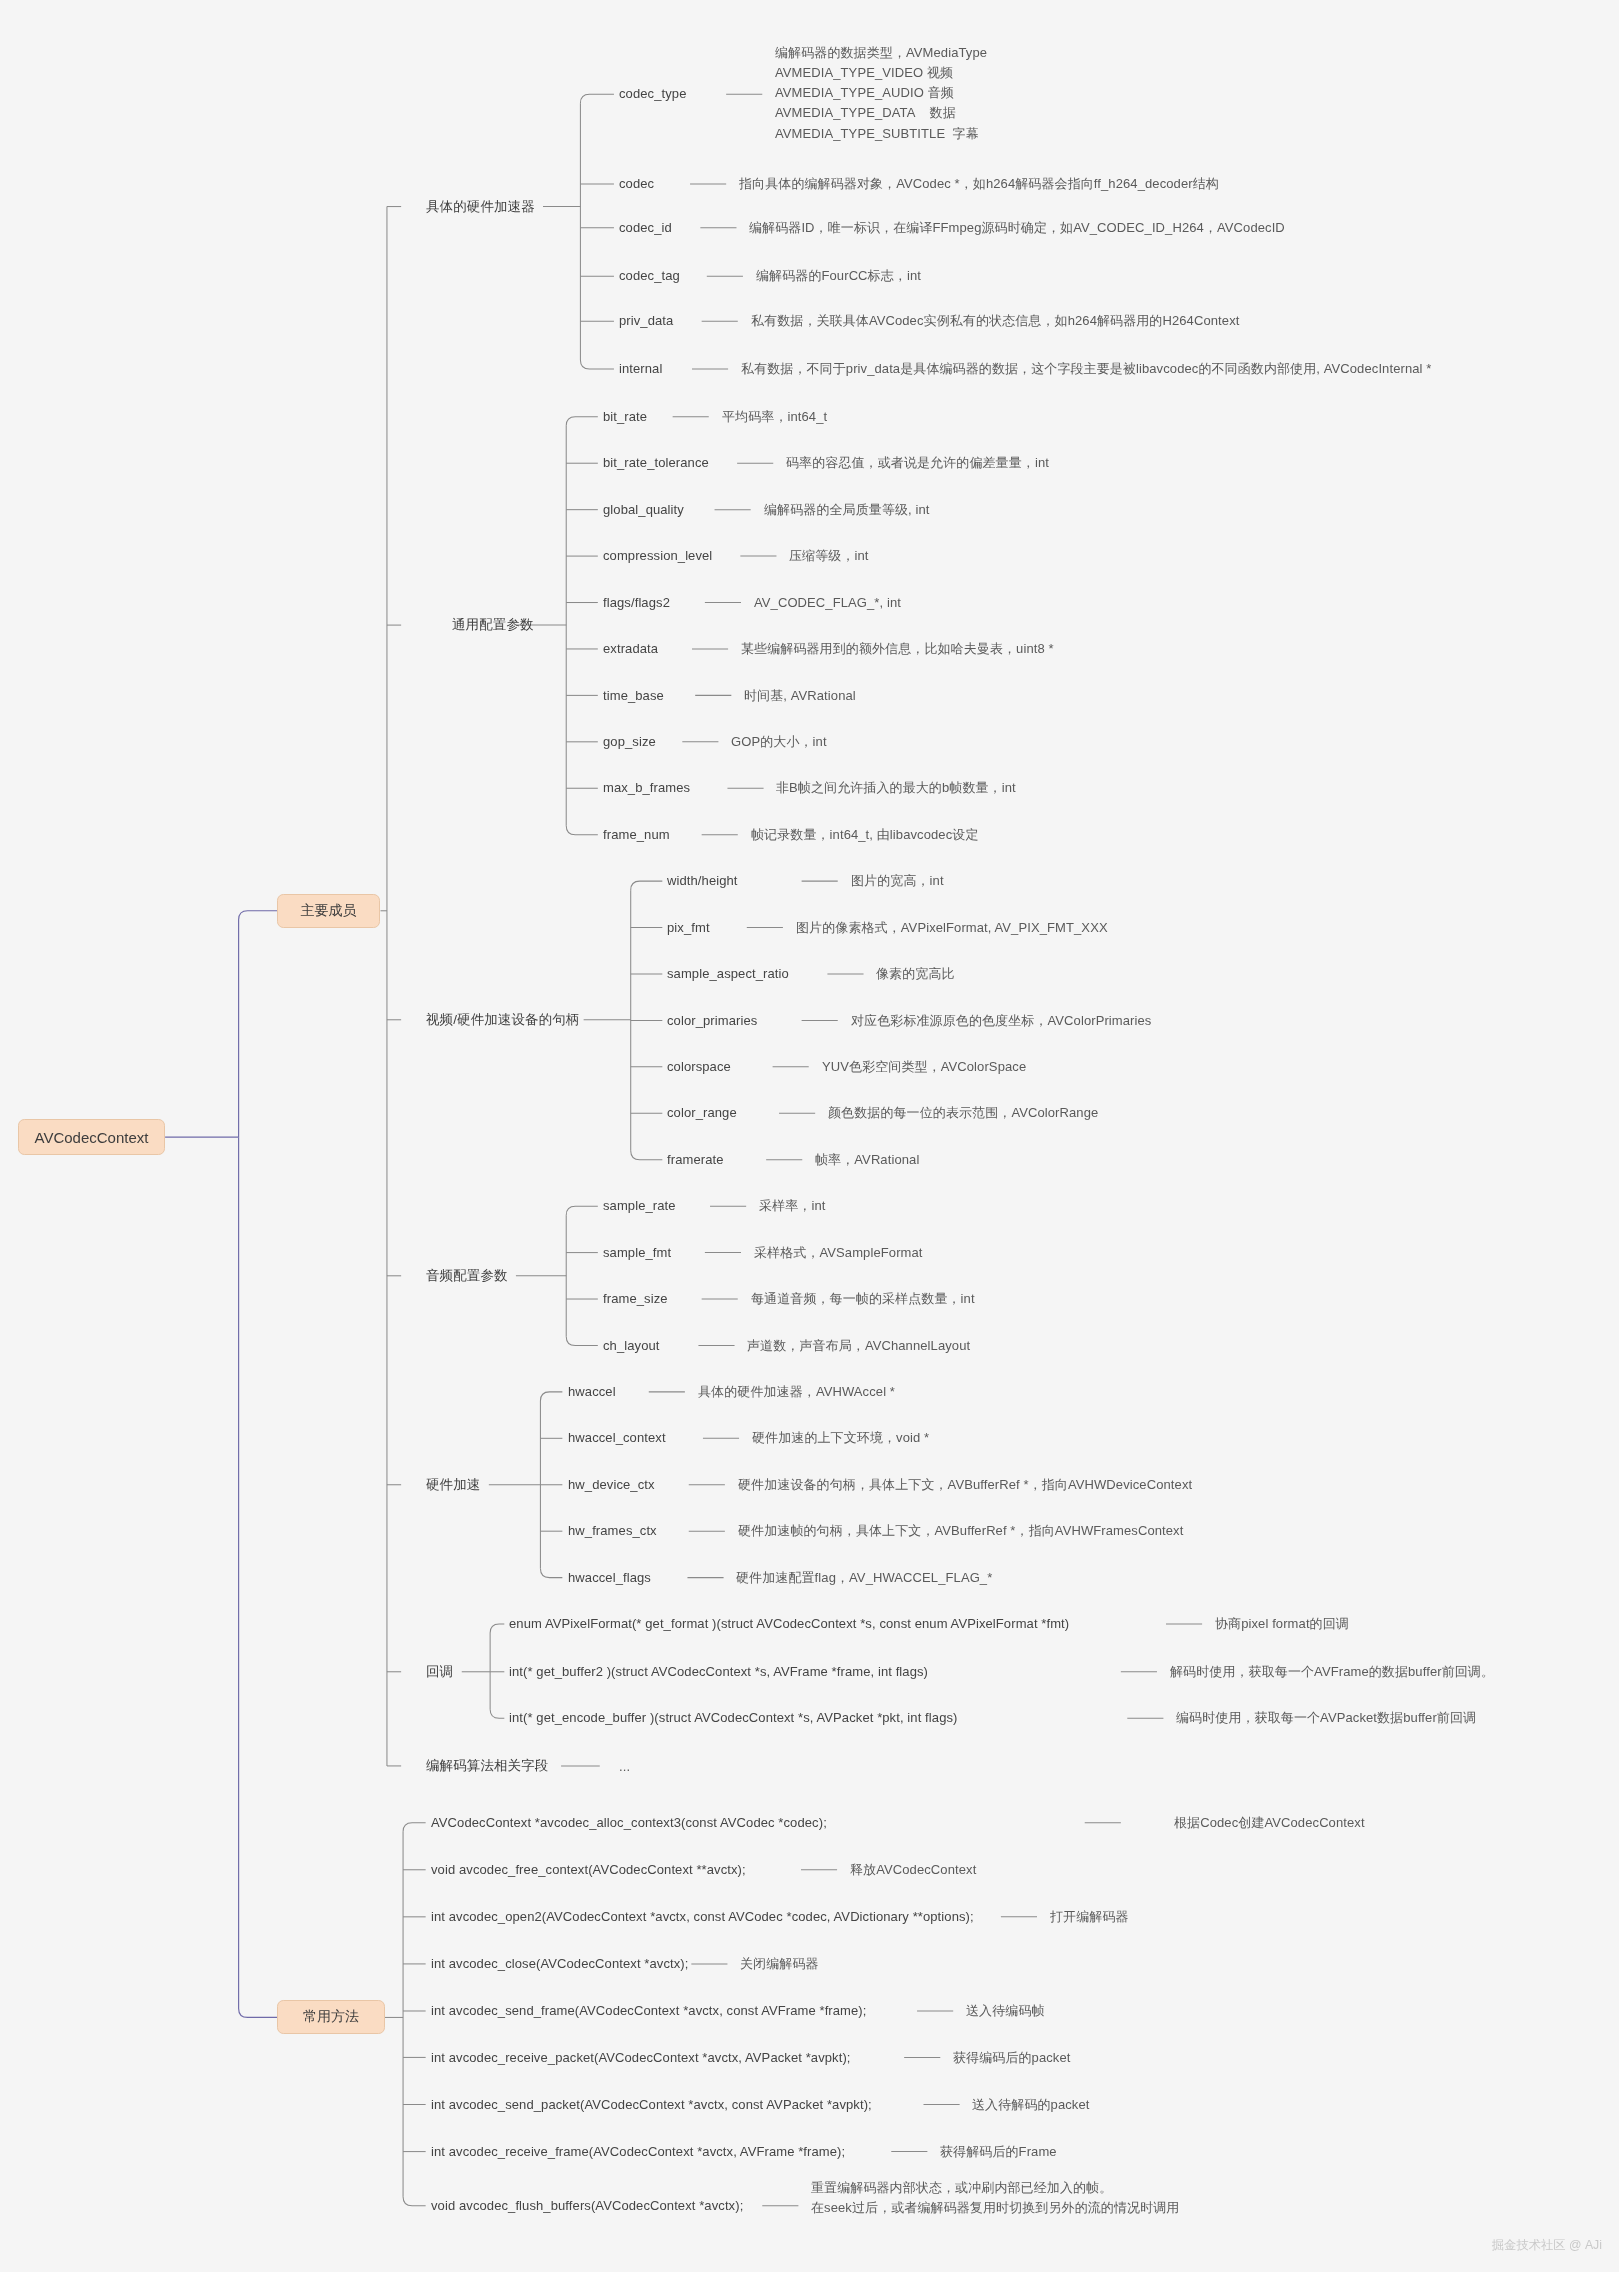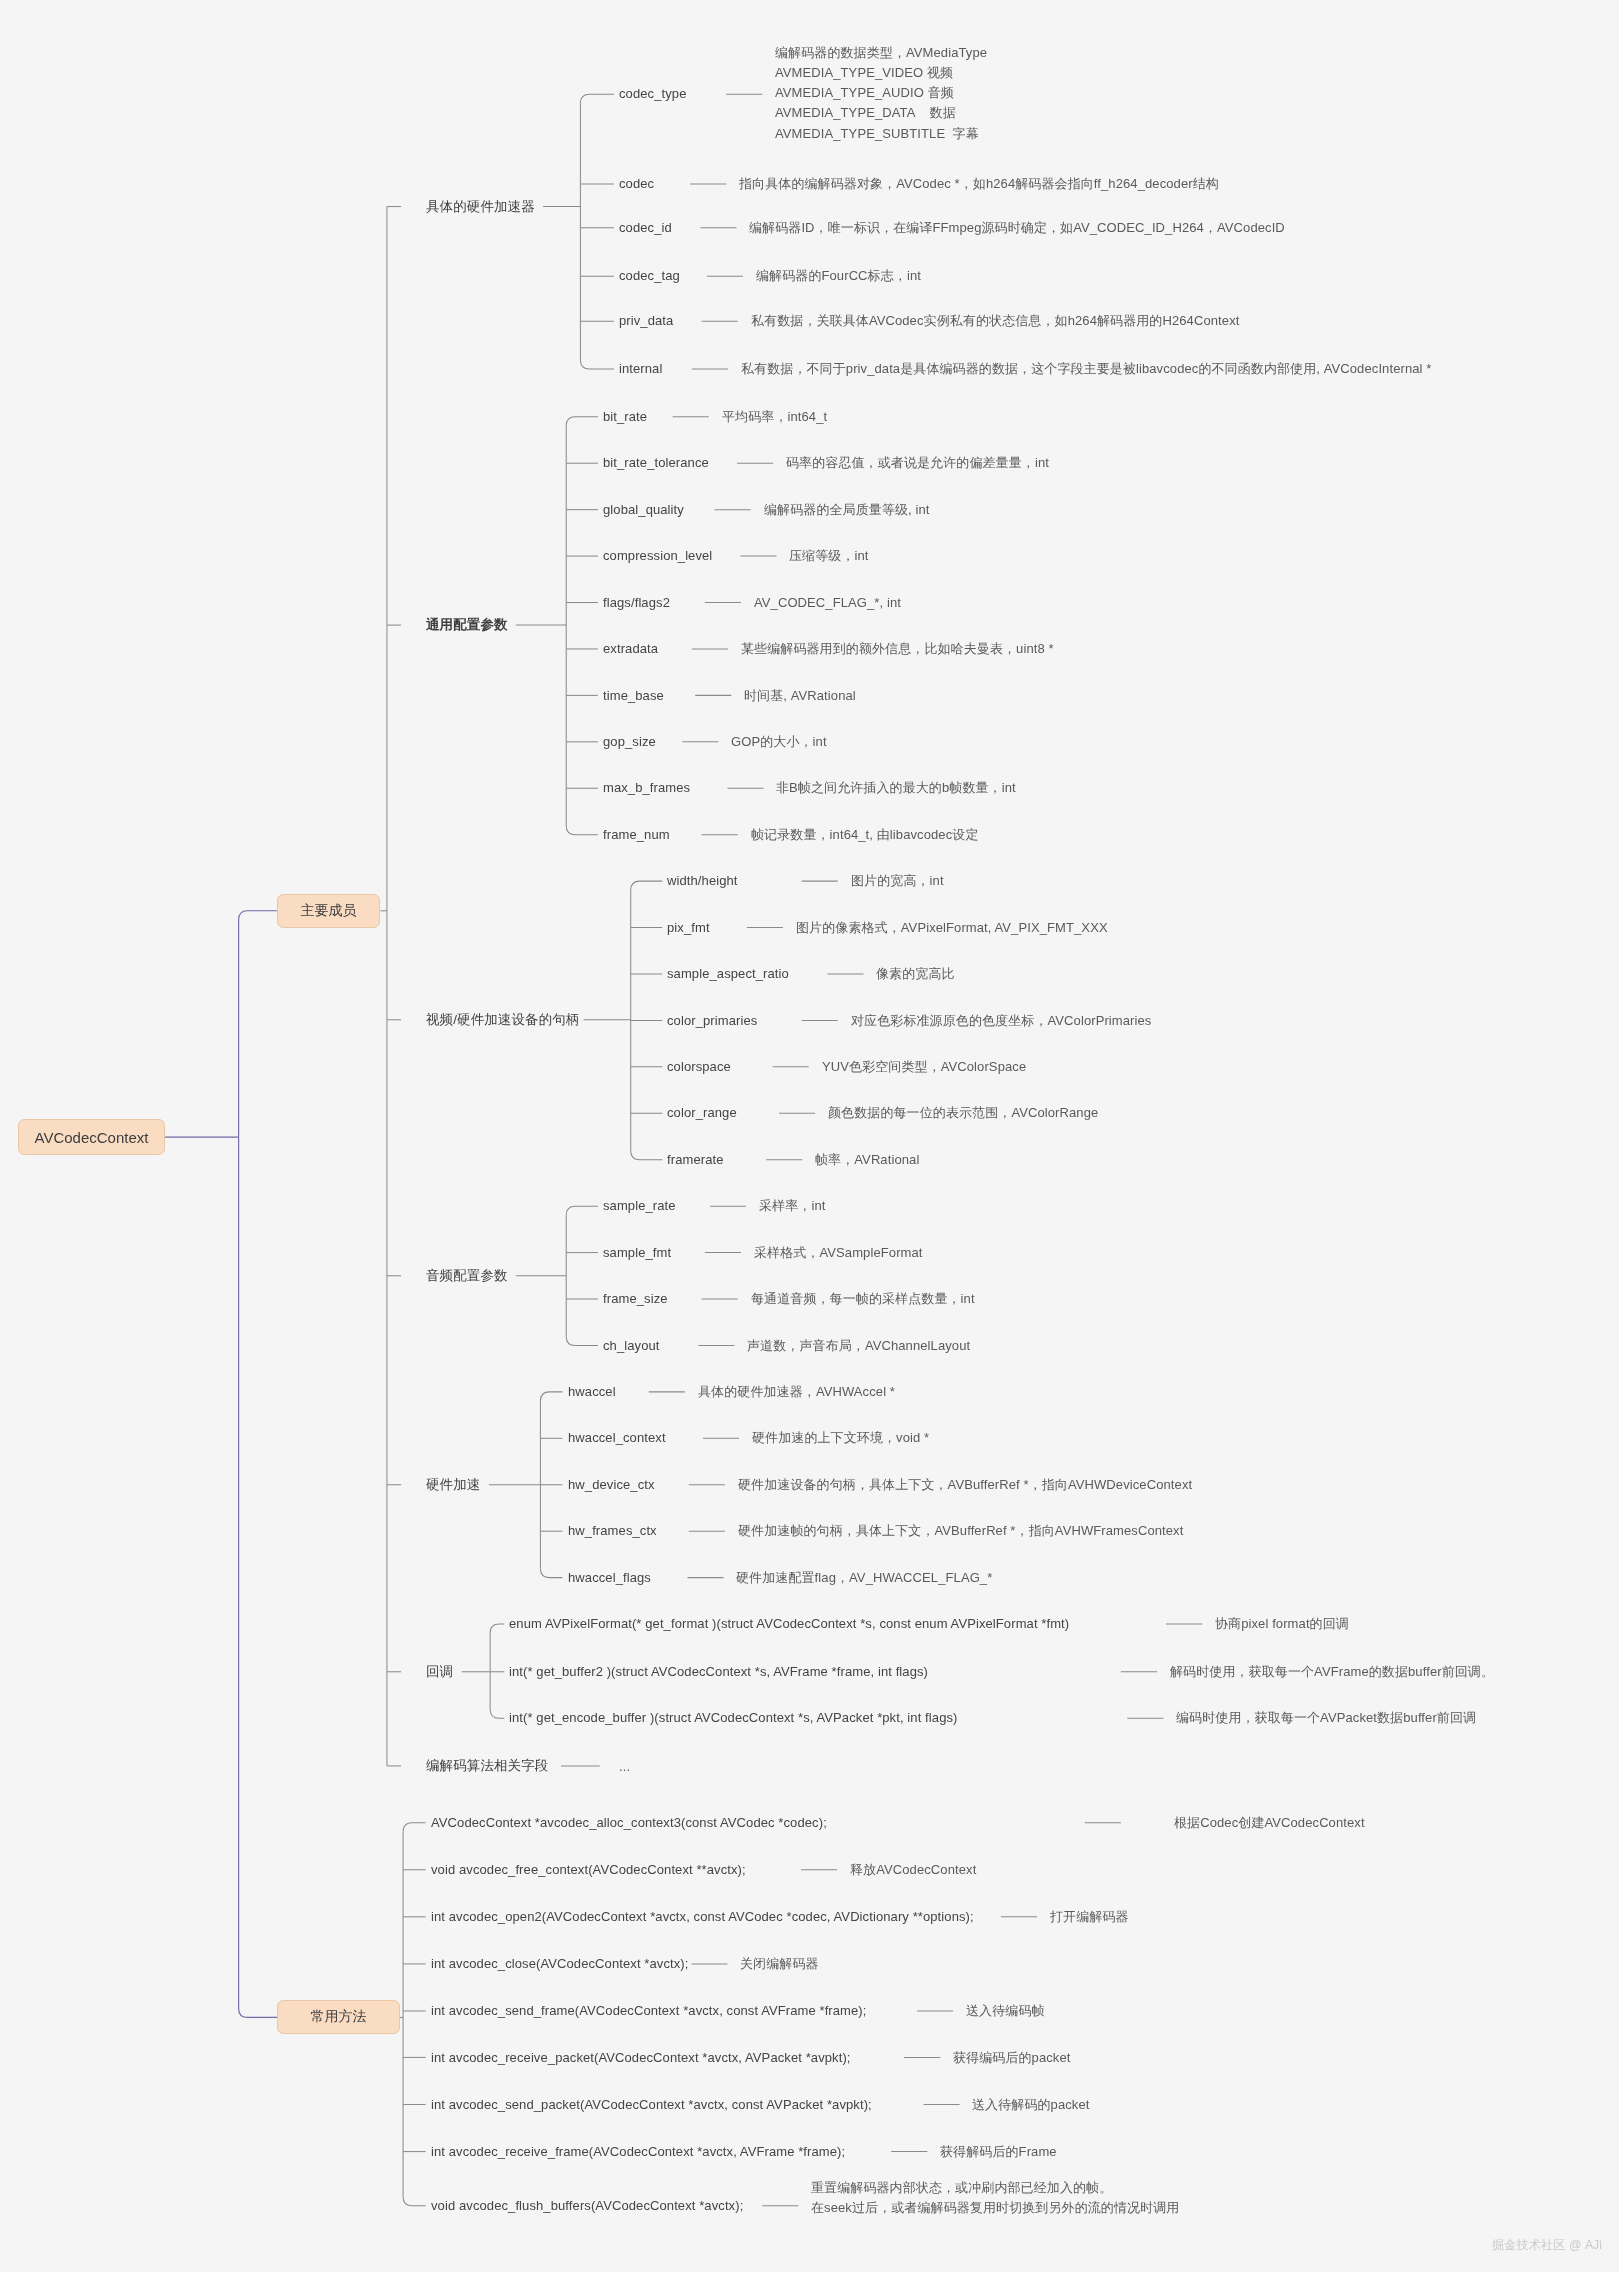--- a/index.html
+++ b/index.html
@@ -159,39 +159,39 @@
     <path d="M625 3263 h35" fill="none" stroke="#8a8a8a" stroke-width="1.6"></path>
     <path d="M1432 3263 H1488" fill="none" stroke="#8a8a8a" stroke-width="1.6"></path>
     <path d="M625 3336 h35" fill="none" stroke="#8a8a8a" stroke-width="1.6"></path>
     <path d="M1382 3336 H1438" fill="none" stroke="#8a8a8a" stroke-width="1.6"></path>
     <path d="M1182 3420 H1238" fill="none" stroke="#8a8a8a" stroke-width="1.6"></path>
   </svg>
 
 <div id="overlay">
     <div class="pill root" style="left: 18px; top: 1119px; width: 147px; height: 36px;">AVCodecContext</div>
     <div class="pill " style="left: 277px; top: 894px; width: 103px; height: 34px;">主要成员</div>
-    <div class="pill " style="left: 277px; top: 2000px; width: 123px; height: 34px;">常用方法</div>
+    <div class="pill " style="left: 277px; top: 2000px; width: 108px; height: 34px;">常用方法</div>
     <div class="node-text lv2" style="left: 426px; top: 197px;">具体的硬件加速器</div>
     <div class="node-text lv3" style="left: 619px; top: 84px;">codec_type</div>
     <div class="node-text desc" style="left: 775px; top: 43px;">编解码器的数据类型，AVMediaType
 AVMEDIA_TYPE_VIDEO 视频
 AVMEDIA_TYPE_AUDIO 音频
 AVMEDIA_TYPE_DATA    数据
 AVMEDIA_TYPE_SUBTITLE  字幕</div>
     <div class="node-text lv3" style="left: 619px; top: 174px;">codec</div>
     <div class="node-text desc" style="left: 739px; top: 174px;">指向具体的编解码器对象，AVCodec *，如h264解码器会指向ff_h264_decoder结构</div>
     <div class="node-text lv3" style="left: 619px; top: 218px;">codec_id</div>
     <div class="node-text desc" style="left: 749px; top: 218px;">编解码器ID，唯一标识，在编译FFmpeg源码时确定，如AV_CODEC_ID_H264，AVCodecID</div>
     <div class="node-text lv3" style="left: 619px; top: 266px;">codec_tag</div>
     <div class="node-text desc" style="left: 756px; top: 266px;">编解码器的FourCC标志，int</div>
     <div class="node-text lv3" style="left: 619px; top: 311px;">priv_data</div>
     <div class="node-text desc" style="left: 751px; top: 311px;">私有数据，关联具体AVCodec实例私有的状态信息，如h264解码器用的H264Context</div>
     <div class="node-text lv3" style="left: 619px; top: 359px;">internal</div>
     <div class="node-text desc" style="left: 741px; top: 359px;">私有数据，不同于priv_data是具体编码器的数据，这个字段主要是被libavcodec的不同函数内部使用, AVCodecInternal *</div>
-    <div class="node-text lv2" style="left: 426px; top: 615px; font-weight: bold;">通用配置参数</div>
+    <div class="node-text lv2" style="left: 452px; top: 615px;">通用配置参数</div>
     <div class="node-text lv3" style="left: 603px; top: 407px;">bit_rate</div>
     <div class="node-text desc" style="left: 722px; top: 407px;">平均码率，int64_t</div>
     <div class="node-text lv3" style="left: 603px; top: 453px;">bit_rate_tolerance</div>
     <div class="node-text desc" style="left: 786px; top: 453px;">码率的容忍值，或者说是允许的偏差量量，int</div>
     <div class="node-text lv3" style="left: 603px; top: 500px;">global_quality</div>
     <div class="node-text desc" style="left: 764px; top: 500px;">编解码器的全局质量等级, int</div>
     <div class="node-text lv3" style="left: 603px; top: 546px;">compression_level</div>
     <div class="node-text desc" style="left: 789px; top: 546px;">压缩等级，int</div>
     <div class="node-text lv3" style="left: 603px; top: 593px;">flags/flags2</div>
     <div class="node-text desc" style="left: 754px; top: 593px;">AV_CODEC_FLAG_*, int</div>

